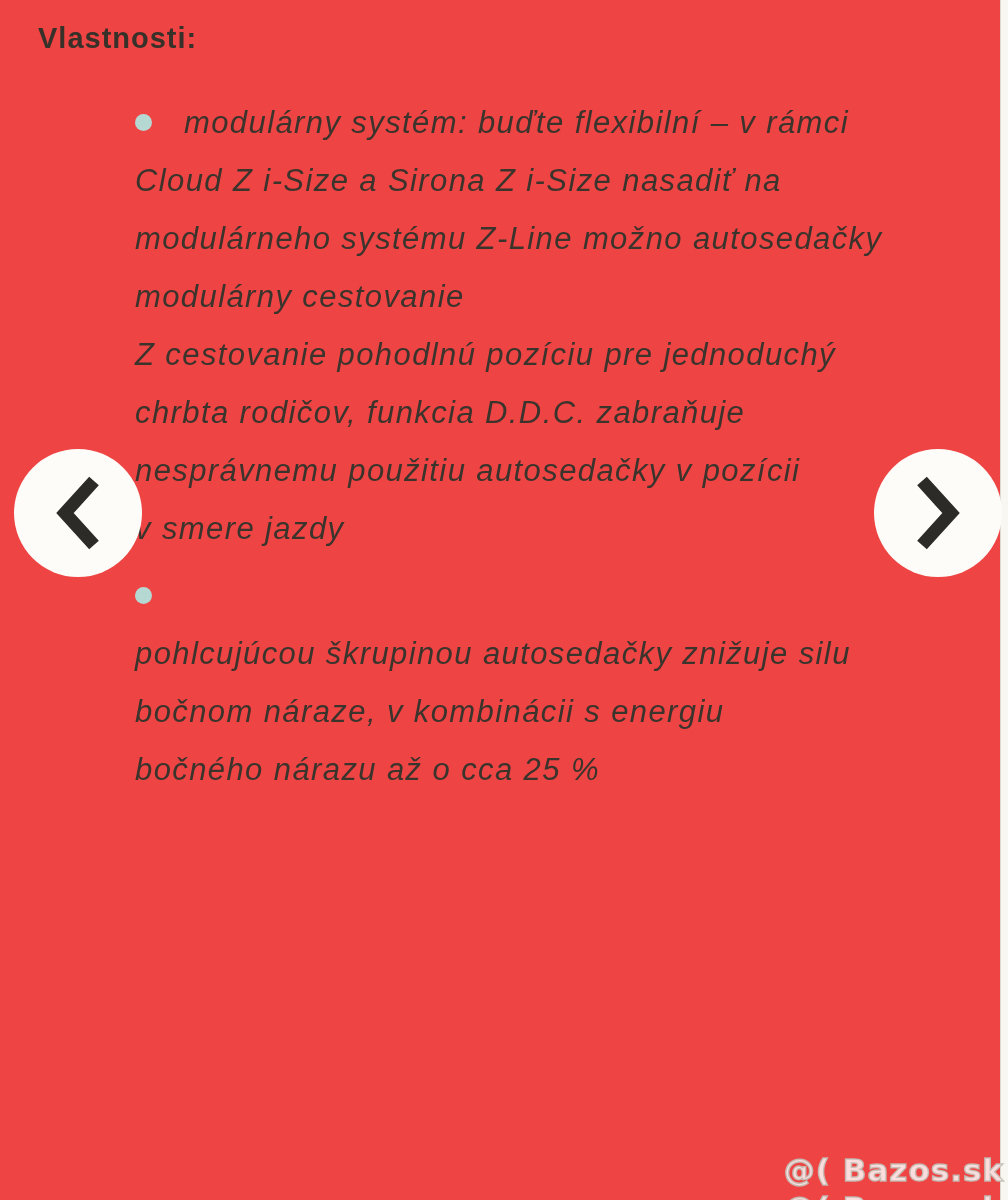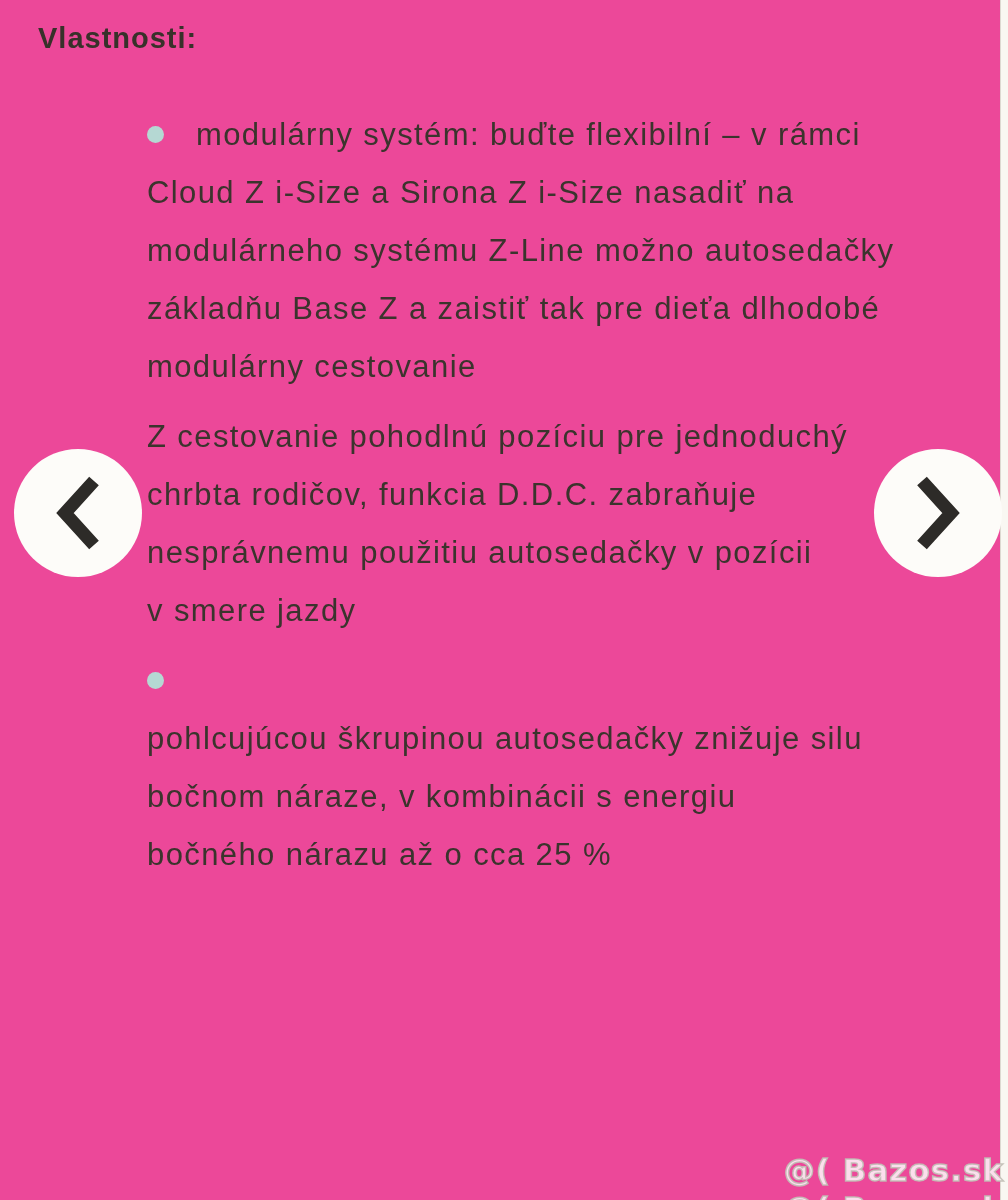--- a/index.html
+++ b/index.html
@@ -4,37 +4,37 @@
 <style>
   html, body { margin: 0; padding: 0; }
   body {
     width: 1008px; height: 1200px;
     font-family: "Liberation Sans", sans-serif;
     background: #f6f3ed;
   }
   .page {
     position: relative;
     width: 1008px; height: 1200px;
-    background: #ec4899;
+    background: #ef4444;
     overflow: hidden;
   }
   
   .edge-strip {
     position: absolute; top: 0; right: 0; bottom: 0; width: 7px;
     background: #f9f7f2;
     border-left: 1px solid #ddd9d1;
   }
   .heading {
     position: absolute; top: 22px; left: 38px;
     font-size: 29px; font-weight: 700;
     letter-spacing: 1px;
     color: #38312a;
   }
   .features { position: absolute; top: 94px; left: 0; width: 100%; }
-  .feature-item { margin: 12px; }
+  .feature-item { margin: 0; font-style: italic; }
   .feature-item.gap-top { margin-top: 9px; }
   .feature-line {
     margin-left: 135px;
     height: 58px; line-height: 58px;
     font-size: 31px; letter-spacing: 1.4px;
     color: #3b342d;
     white-space: nowrap;
   }
   .dot {
     display: inline-block;
@@ -77,21 +77,20 @@
   <div class="edge-strip"></div>
 
   <div class="heading">Vlastnosti:</div>
 
   <div class="features">
 
     <div class="feature-item">
       <div class="feature-line"><span class="dot"></span><span>modulárny systém: buďte flexibilní – v rámci</span></div>
       <div class="feature-line">Cloud Z i-Size a Sirona Z i-Size nasadiť na</div>
       <div class="feature-line">modulárneho systému Z-Line možno autosedačky</div>
-      <div class="feature-line">základňu Base Z a zaistiť tak pre dieťa dlhodobé</div>
       <div class="feature-line">modulárny cestovanie</div>
     </div>
 
 
     <div class="feature-item">
       <div class="feature-line">Z cestovanie pohodlnú pozíciu pre jednoduchý</div>
       <div class="feature-line">chrbta rodičov, funkcia D.D.C. zabraňuje</div>
       <div class="feature-line">nesprávnemu použitiu autosedačky v pozícii</div>
       <div class="feature-line">v smere jazdy</div>
     </div>

